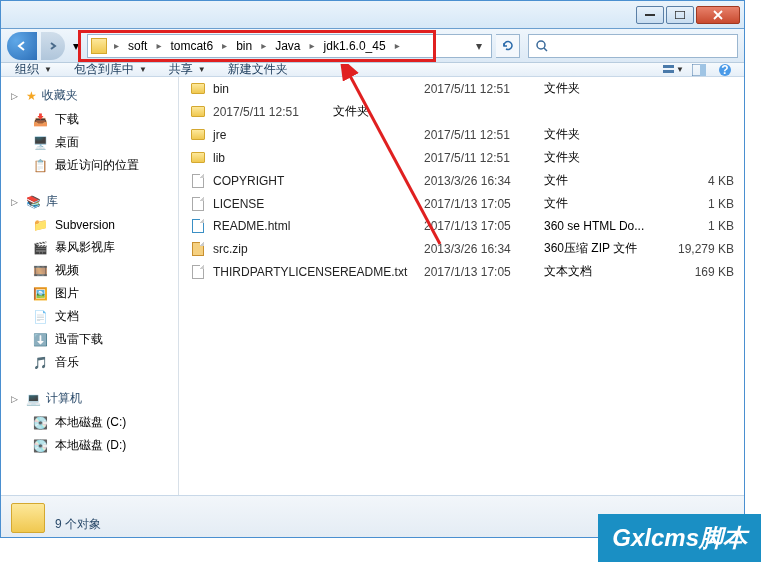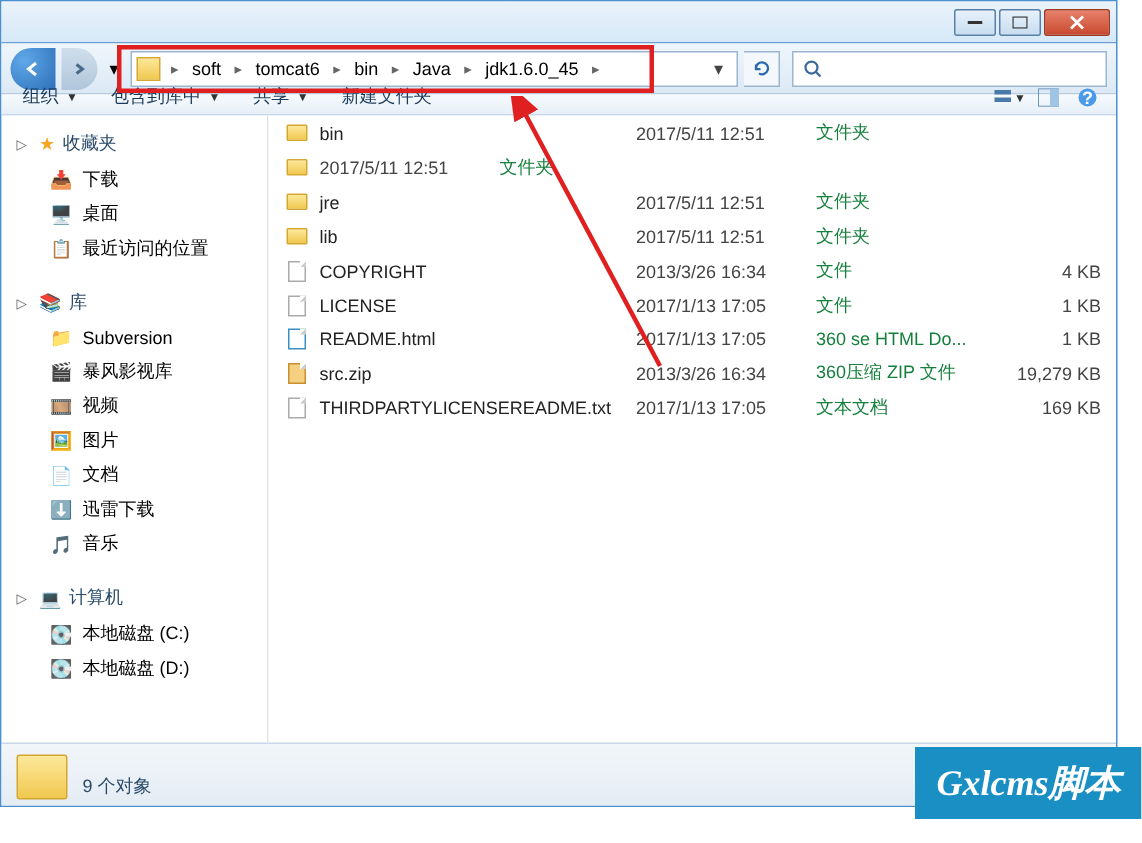--- a/index.html
+++ b/index.html
@@ -24,21 +24,21 @@
 .addr-drop { width: 18px; display: flex; align-items: center; justify-content: center; color: #444; cursor: pointer; }
 .refresh-btn { width: 24px; height: 24px; border: 1px solid #9ab6d0; border-left: none; background: #f4f8fc; display: flex; align-items: center; justify-content: center; cursor: pointer; }
 
 .search-box { width: 210px; height: 24px; border: 1px solid #9ab6d0; background: #fff; display: flex; align-items: center; padding: 0 4px; margin-left: 4px; }
 .search-box input { flex: 1; border: none; outline: none; color: #888; font-style: italic; }
 .search-btn { width: 18px; display: flex; align-items: center; justify-content: center; cursor: pointer; }
 
 .highlight-box { position: absolute; top: 30px; left: 78px; width: 358px; height: 32px; border: 3px solid #e02020; pointer-events: none; z-index: 10; }
 .red-arrow { position: absolute; top: 64px; left: 340px; z-index: 9; pointer-events: none; }
 
-.toolbar { height: 14px; background: linear-gradient(#f6fafd, #e6eff8); display: flex; align-items: flex-end; padding: 0 8px; gap: 10px; border-bottom: 1px solid #c8d8e8; }
+.toolbar { height: 14px; background: linear-gradient(#f6fafd, #e6eff8); display: flex; align-items: center; padding: 0 8px; gap: 10px; border-bottom: 1px solid #c8d8e8; }
 .tb-item { display: flex; align-items: center; gap: 3px; padding: 3px 6px; cursor: pointer; color: #1a3a5a; }
 .tb-drop { font-size: 8px; color: #333; margin-left: 2px; }
 .tb-right { margin-left: auto; display: flex; gap: 4px; }
 .tb-icon-btn { width: 22px; height: 22px; display: flex; align-items: center; justify-content: center; cursor: pointer; }
 
 .content { flex: 1; display: flex; overflow: hidden; }
 .sidebar { width: 178px; background: #fff; border-right: 1px solid #d8e0e8; overflow-y: auto; padding: 6px 0; }
 .side-header { display: flex; align-items: center; padding: 4px 10px; gap: 5px; color: #2a4a6a; cursor: pointer; }
 .side-header .expand { font-size: 9px; color: #666; width: 10px; }
 .side-item { display: flex; align-items: center; padding: 3px 10px 3px 32px; gap: 6px; cursor: pointer; }
@@ -49,32 +49,32 @@
 .columns { display: flex; padding: 6px 10px; border-bottom: 1px solid #e8eef4; color: #3a5a7a; }
 .col-name { flex: 1; cursor: pointer; }
 .col-date { width: 120px; cursor: pointer; }
 .col-type { width: 130px; cursor: pointer; }
 .col-size { width: 60px; text-align: right; cursor: pointer; }
 .file-list { flex: 1; overflow-y: auto; }
 .file-row { display: flex; align-items: center; padding: 3px 10px; cursor: pointer; }
 .file-row .ficon { width: 18px; height: 16px; margin-right: 6px; display: flex; align-items: center; justify-content: center; }
 .file-row .fname { flex: 1; color: #222; }
 .file-row .fdate { width: 120px; color: #444; }
-.file-row .ftype { width: 130px; color: #15803d; white-space: nowrap; overflow: hidden; text-overflow: ellipsis; }
+.file-row .ftype { width: 130px; color: #000000; white-space: nowrap; overflow: hidden; text-overflow: ellipsis; }
 .file-row .fsize { width: 60px; text-align: right; color: #444; }
 
 .folder-ico { width: 14px; height: 11px; background: linear-gradient(#fde89a, #f0c850); border: 1px solid #d4a830; border-radius: 1px; }
 .file-ico { width: 12px; height: 14px; background: #fff; border: 1px solid #aaa; position: relative; }
 .file-ico::after { content: ''; position: absolute; top: -1px; right: -1px; width: 4px; height: 4px; background: linear-gradient(135deg, #fff 50%, #ccc 50%); }
 
 .statusbar { height: 42px; background: linear-gradient(#f2f6fa, #e4ecf4); border-top: 1px solid #c8d8e8; display: flex; align-items: flex-end; padding: 4px 10px; gap: 10px; }
 .status-icon { width: 34px; height: 30px; background: linear-gradient(#fde89a, #f0c850); border: 1px solid #d4a830; border-radius: 2px; }
 .status-text { color: #2a4a6a; }
 
-.watermark { position: absolute; right: 0; bottom: 16px; background: #1a8fc4; color: #fff; padding: 8px 14px; font-size: 24px; font-weight: bold; font-style: italic; font-family: Liberation Serif, serif; }
+.watermark { position: absolute; right: 0; bottom: 0; background: #1a8fc4; color: #fff; padding: 8px 14px; font-size: 24px; font-weight: bold; font-style: italic; }
 </style>
 </head>
 <body>
 
 <div class="window">
 
   <div class="titlebar">
     <div class="win-btn">
         <svg width="10" height="2">
           <rect width="10" height="2" fill="#333"></rect>

